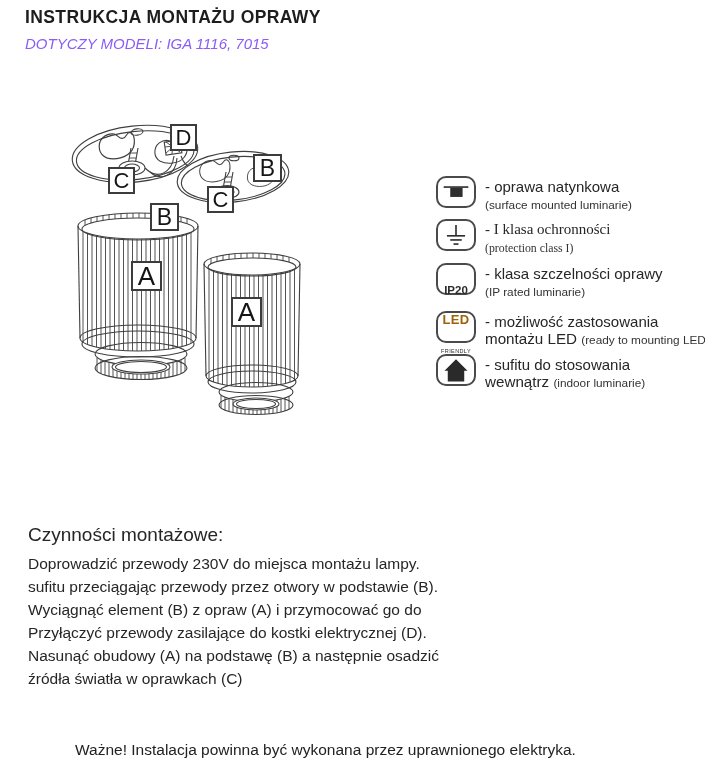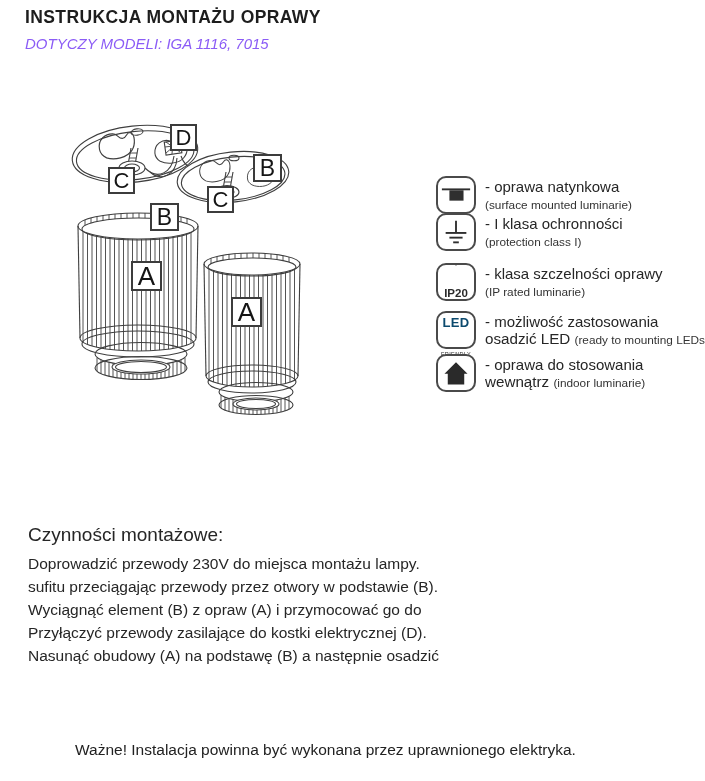--- a/index.html
+++ b/index.html
@@ -12,28 +12,28 @@
   .subtitle{position:absolute;left:25px;top:35px;font-size:15px;color:#8b5cf6;white-space:nowrap;font-style:italic;}
 
   #lamp-svg{position:absolute;left:55px;top:108px;}
 
   .dlabel{position:absolute;background:#fff;border:2px solid #3c3c3c;
           display:flex;align-items:center;justify-content:center;
           color:#151515;box-sizing:border-box;line-height:1;}
 
   .features{position:absolute;left:0;top:0;width:705px;height:0;}
   .frow{position:absolute;display:flex;gap:9px;align-items:flex-start;}
-  .ficon{width:40px;height:38px;border:2px solid #4a4a4a;border-radius:10px;
+  .ficon{width:40px;height:32px;border:2px solid #4a4a4a;border-radius:10px;
          box-sizing:border-box;flex:none;display:flex;flex-direction:column;
          align-items:center;justify-content:center;gap:22px;}
   .ftext{padding-top:1px;}
   .fline1{font-size:15px;line-height:19px;color:#262626;white-space:nowrap;}
   .fline2{font-size:15.2px;line-height:16px;color:#262626;white-space:nowrap;}
   .fsmall{font-size:11.8px;color:#333;}
-  .led-big{font-size:13px;font-weight:bold;line-height:12px;color:#0c4a6e;letter-spacing:.3px;margin-top:15px;}
+  .led-big{font-size:13px;font-weight:bold;line-height:12px;color:#a16207;letter-spacing:.3px;margin-top:15px;}
   .led-small{font-size:5.5px;line-height:7px;color:#2a2a2a;letter-spacing:.4px;}
   .ip20-txt{font-size:11.5px;font-weight:bold;line-height:11px;color:#2a2a2a;}
 
   .inst-heading{position:absolute;left:28px;top:524px;font-size:19px;color:#262626;}
   .inst{position:absolute;left:28px;top:552px;font-size:15.5px;line-height:23px;color:#262626;}
   .inst div{white-space:nowrap;}
 
   .footer-note{position:absolute;left:75px;top:741px;font-size:15.5px;color:#222;white-space:nowrap;}
 </style>
 </head>
@@ -261,21 +261,21 @@
           <line x1="3" y1="11" x2="33" y2="11" stroke="#2f2f2f" stroke-width="2"></line>
           <rect x="11" y="12" width="15" height="11" fill="#2f2f2f"></rect>
         </svg>
       </div>
       <div class="ftext">
         <div class="fline1">- oprawa natynkowa</div>
         <div class="fline2"><span></span><span class="fsmall">(surface mounted luminarie)</span></div>
       </div>
     </div>
 
-    <div class="frow" style="left:436px;top:213px;">
+    <div class="frow" style="left:436px;top:219px;font-family:Liberation Serif, serif;">
       <div class="ficon">
         <svg width="34" height="32" viewBox="0 0 36 34">
           <g stroke="#2f2f2f" stroke-width="2" fill="none">
             <line x1="18" y1="5" x2="18" y2="18"></line>
             <line x1="7" y1="18" x2="29" y2="18"></line>
             <line x1="11" y1="23" x2="25" y2="23"></line>
             <line x1="15" y1="28" x2="21" y2="28"></line>
           </g>
         </svg>
       </div>
@@ -298,42 +298,43 @@
       </div>
     </div>
 
     <div class="frow" style="left:436px;top:311px;">
       <div class="ficon">
         <div class="led-big">LED</div>
         <div class="led-small">FRIENDLY</div>
       </div>
       <div class="ftext">
         <div class="fline1">- możliwość zastosowania</div>
-        <div class="fline2"><span>osadzić LED</span> <span class="fsmall">(ready to mounting LEDs)</span></div>
+        <div class="fline2"><span>montażu LED</span> <span class="fsmall">(ready to mounting LEDs)</span></div>
       </div>
     </div>
 
     <div class="frow" style="left:436px;top:354px;">
       <div class="ficon">
         <svg width="30" height="28" viewBox="0 0 36 34">
           <polygon points="18,4 32,18 28,18 28,31 8,31 8,18 4,18" fill="#2a2a2a"></polygon>
         </svg>
       </div>
       <div class="ftext">
-        <div class="fline1">- oprawa do stosowania</div>
+        <div class="fline1">- sufitu do stosowania</div>
         <div class="fline2"><span>wewnątrz</span> <span class="fsmall">(indoor luminarie)</span></div>
       </div>
     </div>
 
   </div>
 
   <div class="inst-heading">Czynności montażowe:</div>
   <div class="inst">
     <div>Doprowadzić przewody 230V do miejsca montażu lampy.</div>
     <div>sufitu przeciągając przewody  przez otwory w podstawie (B).</div>
     <div>Wyciągnąć element (B) z opraw (A) i przymocować go do</div>
     <div>Przyłączyć przewody zasilające do kostki elektrycznej (D).</div>
     <div>Nasunąć obudowy (A) na podstawę (B) a następnie osadzić</div>
+    <div>źródła światła w oprawkach (C)</div>
   </div>
 
   <div class="footer-note">Ważne! Instalacja powinna być wykonana przez uprawnionego elektryka.</div>
 
 </div>
 
 </body></html>

